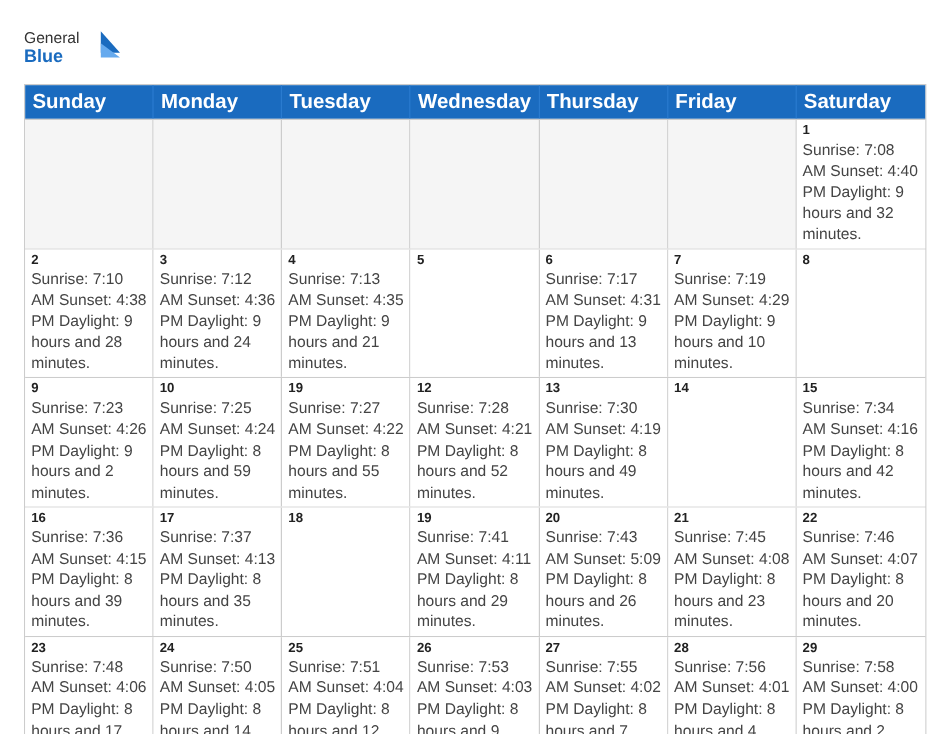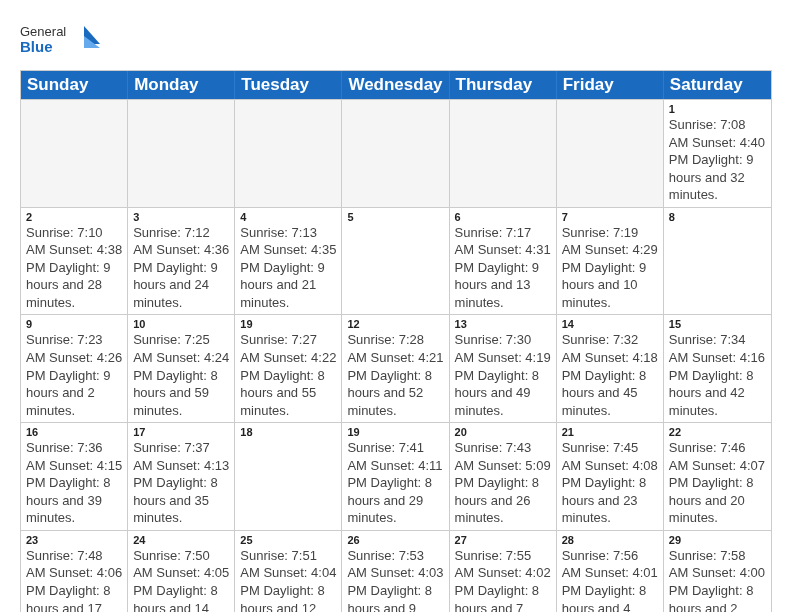--- a/index.html
+++ b/index.html
@@ -215,24 +215,20 @@
           </div>
           <div class="cal-cell">
             <span class="day-num">13</span>
             <div class="cell-text">Sunrise: 7:30 AM
 Sunset: 4:19 PM
 Daylight: 8 hours
 and 49 minutes.</div>
           </div>
           <div class="cal-cell">
             <span class="day-num">14</span>
-            <div class="cell-text">Sunrise: 7:32 AM
-Sunset: 4:18 PM
-Daylight: 8 hours
-and 45 minutes.</div>
           </div>
           <div class="cal-cell">
             <span class="day-num">15</span>
             <div class="cell-text">Sunrise: 7:34 AM
 Sunset: 4:16 PM
 Daylight: 8 hours
 and 42 minutes.</div>
           </div>
         </div>
         <div class="cal-row">

